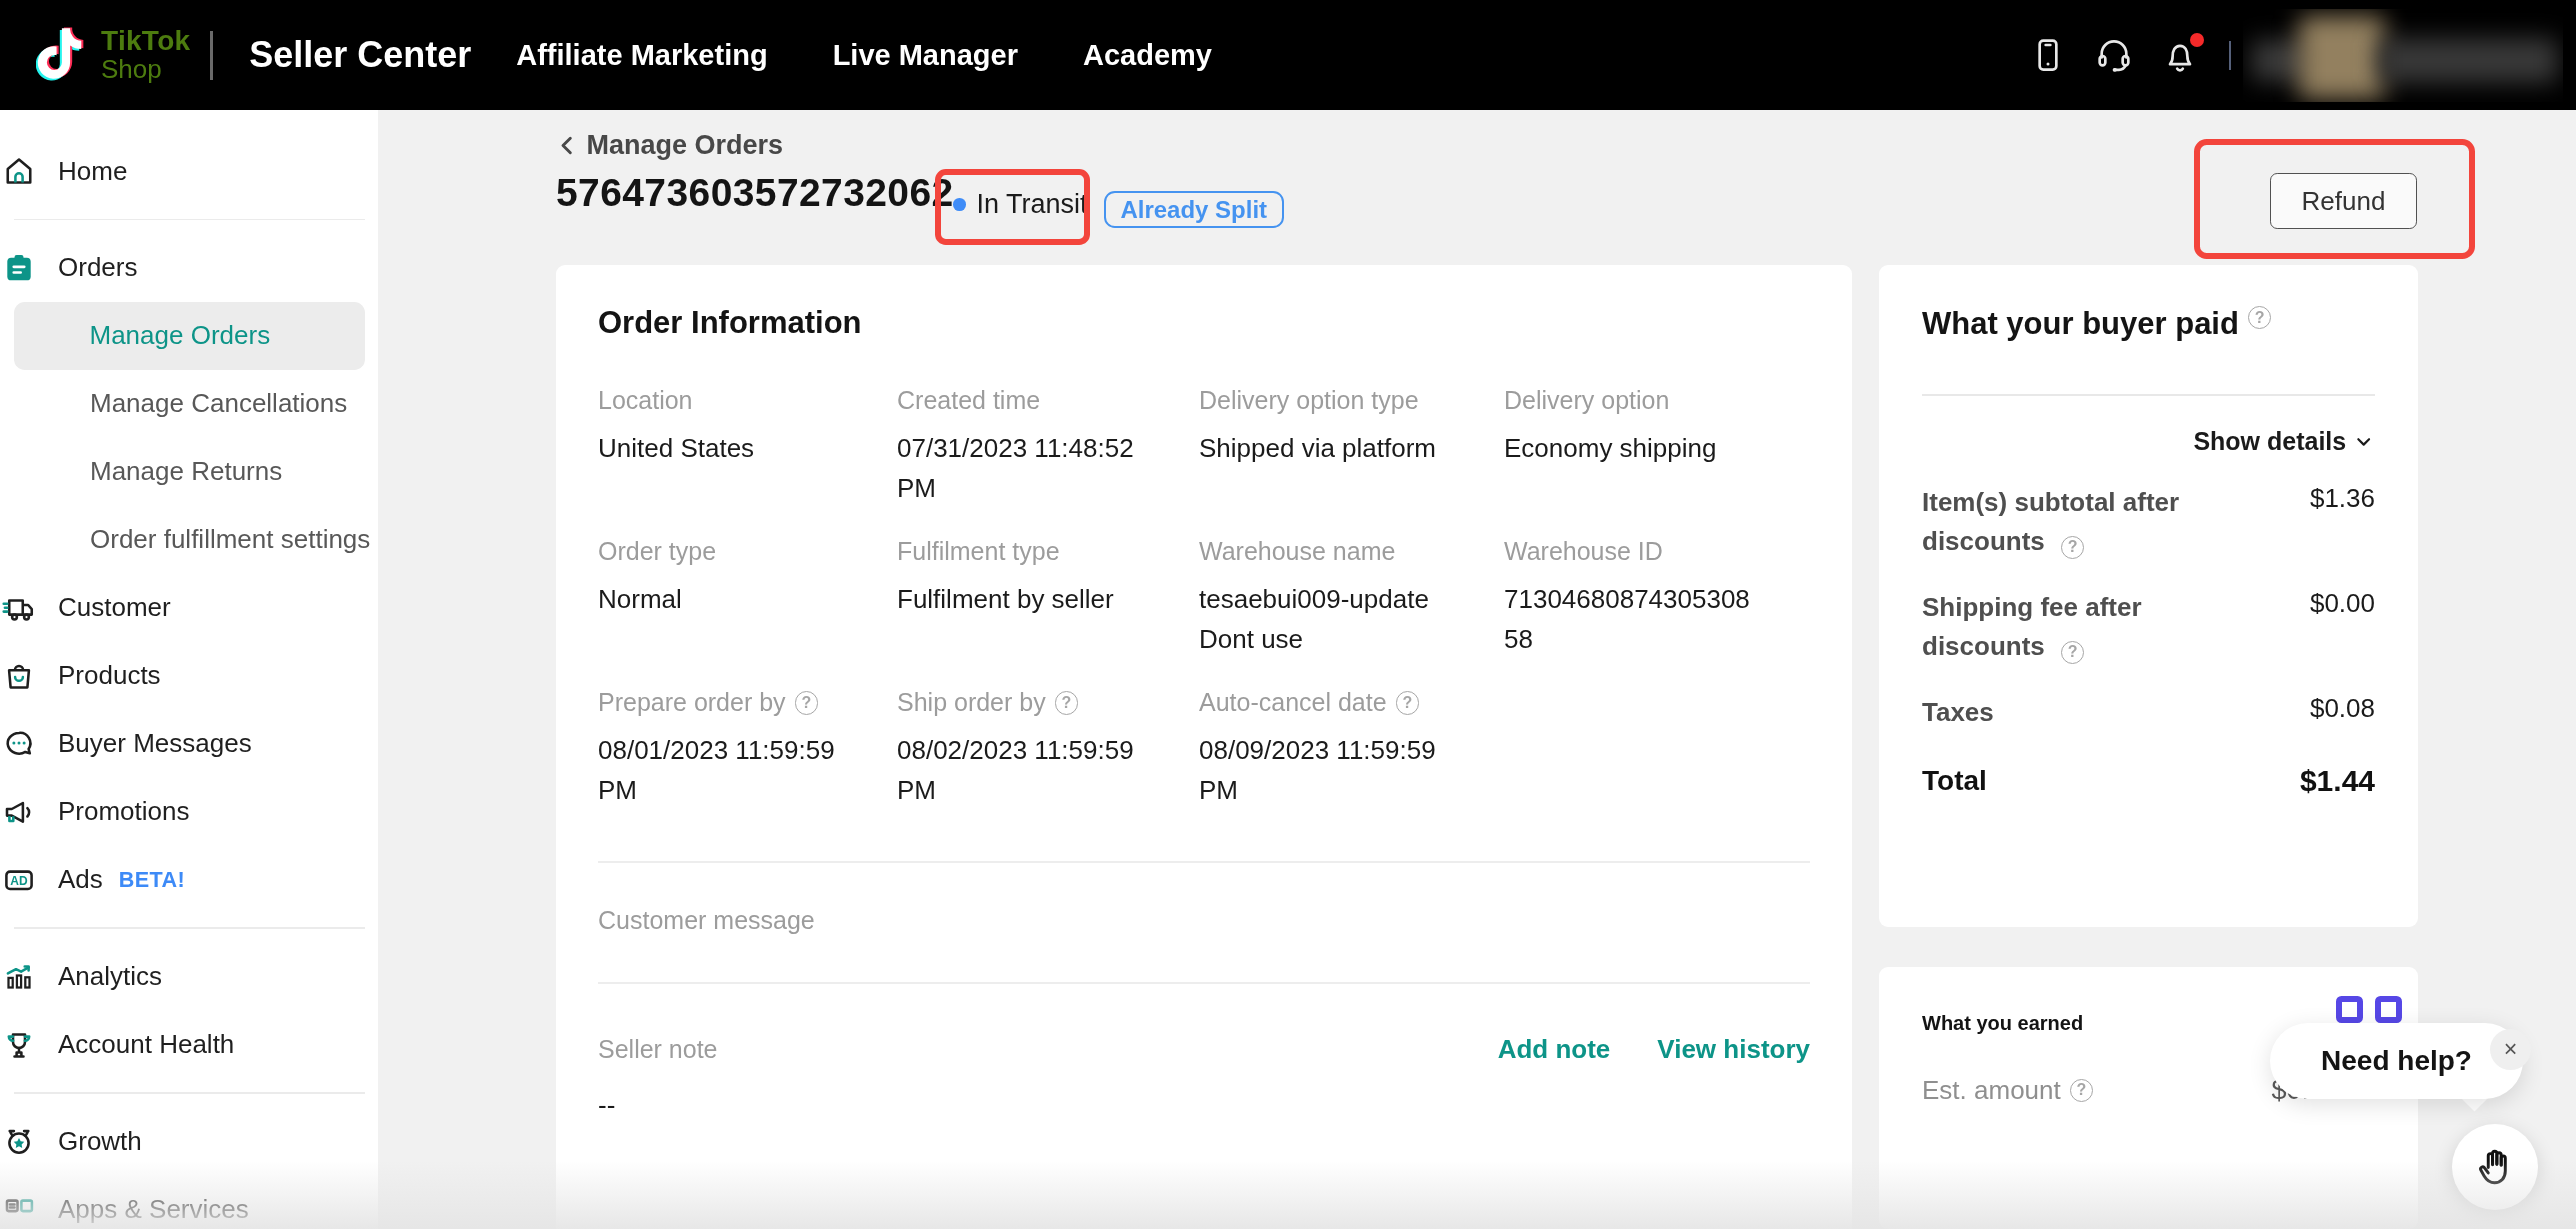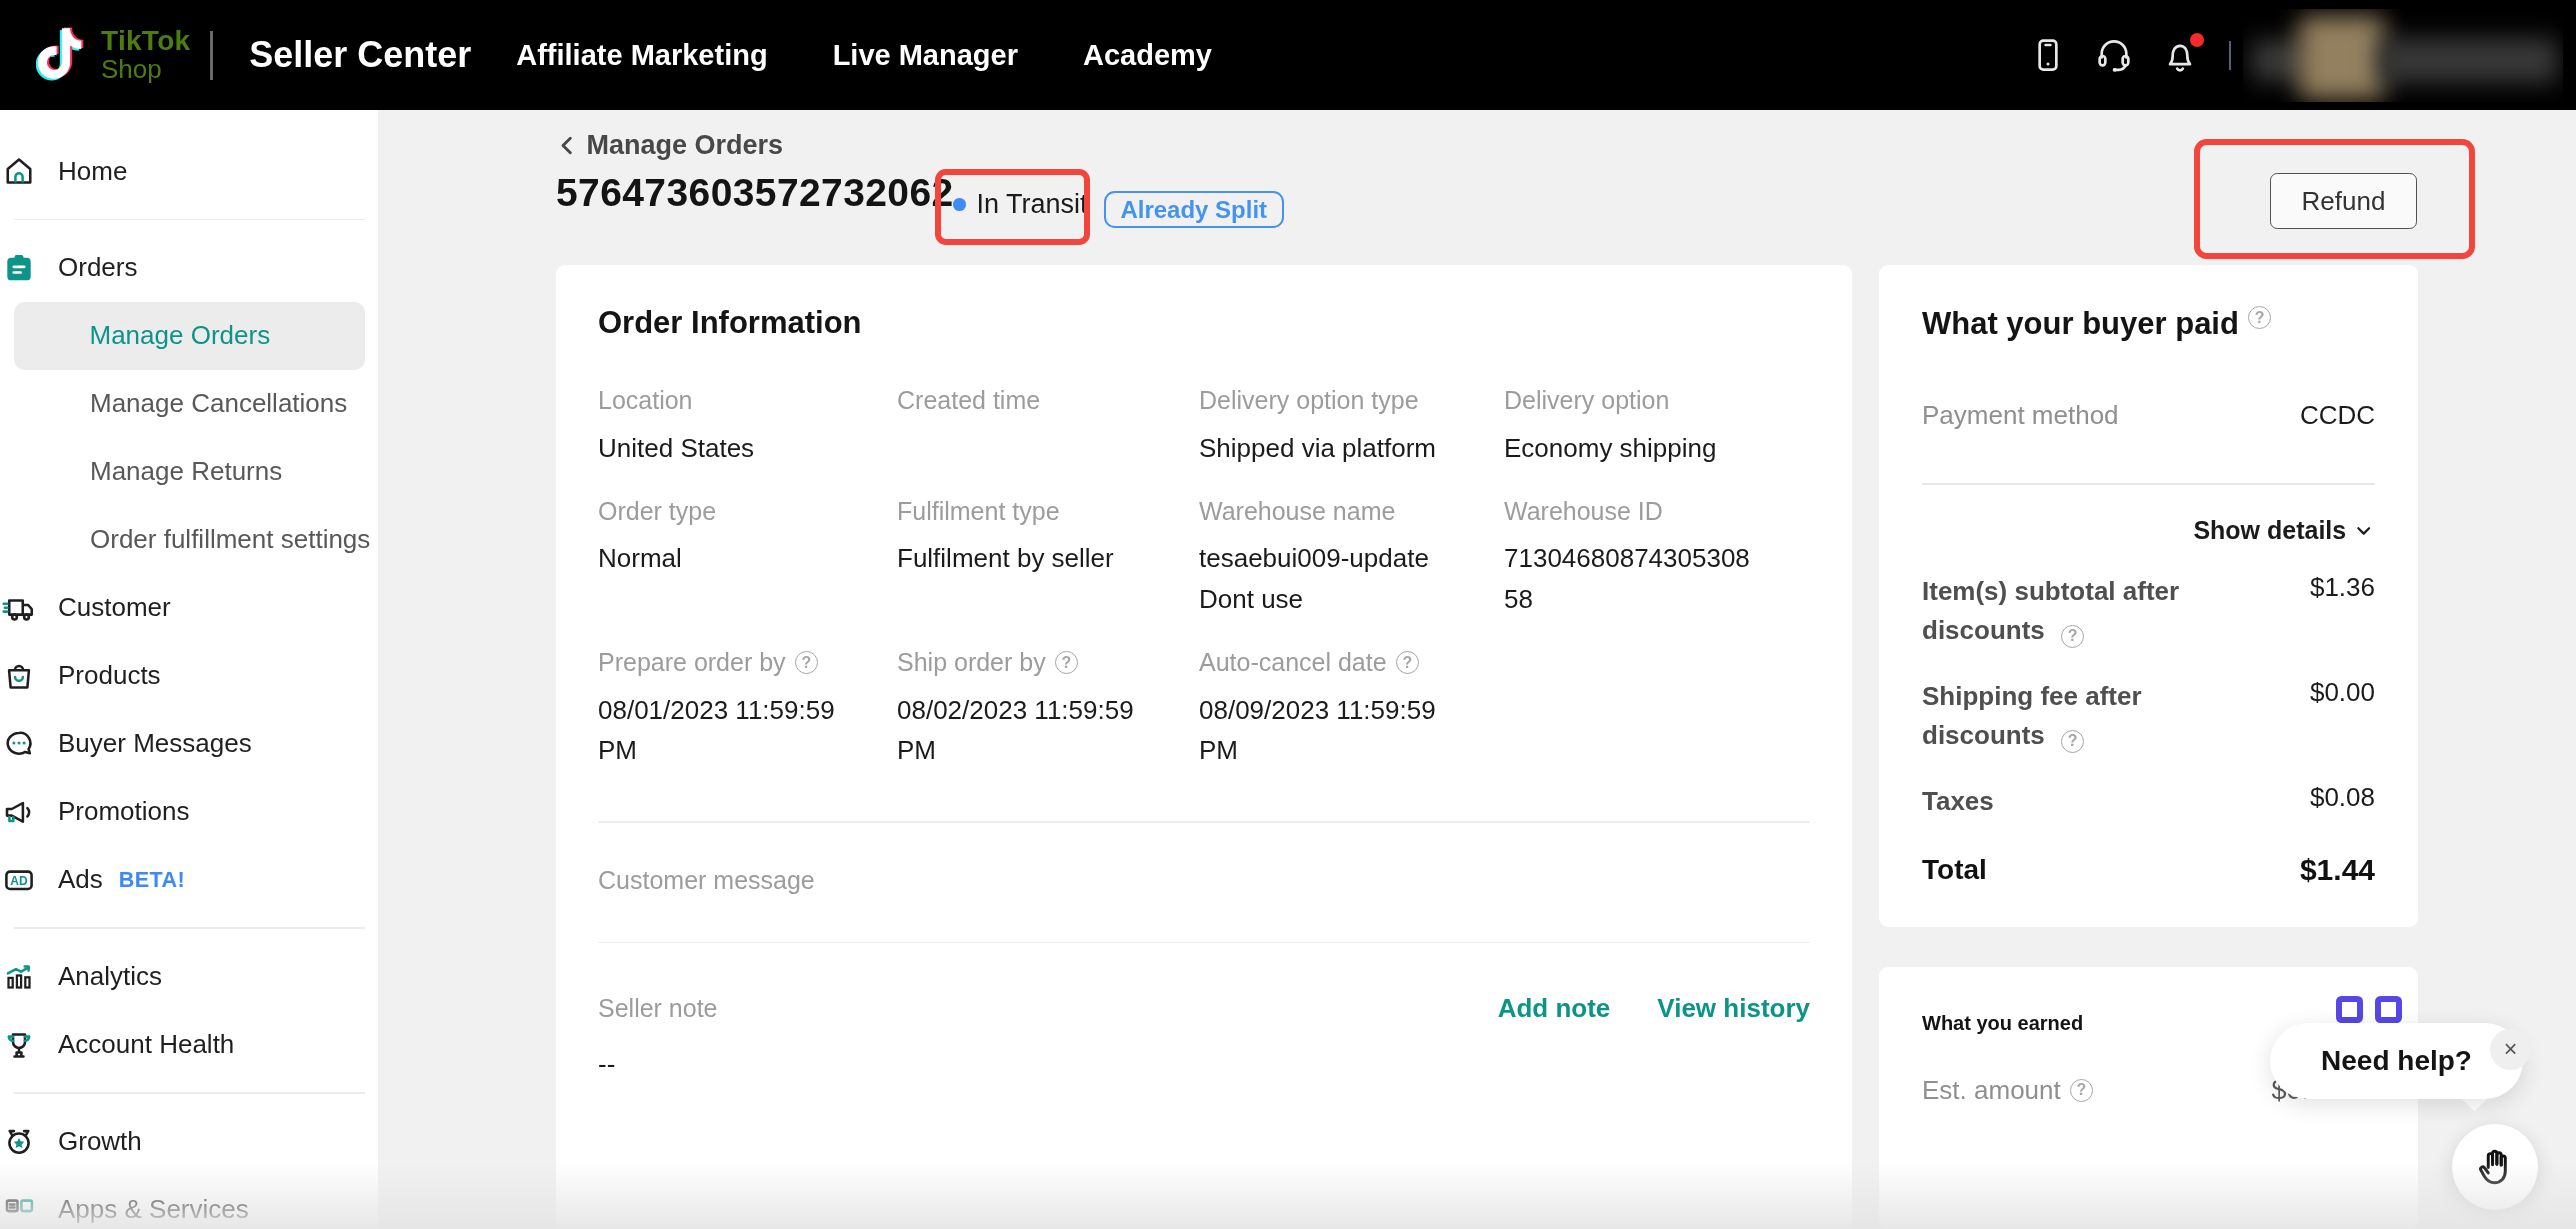--- a/index.html
+++ b/index.html
@@ -344,20 +344,21 @@
     <div class="card card-main">
       <div class="card-title">Order Information</div>
 
       <div class="fields-grid">
         <div class="cell">
           <div class="f-label">Location</div>
           <div class="f-value">United States</div>
         </div>
         <div class="cell">
           <div class="f-label">Created time</div>
+          <div class="f-value">07/31/2023 11:48:52 PM</div>
         </div>
         <div class="cell">
           <div class="f-label">Delivery option type</div>
           <div class="f-value">Shipped via platform</div>
         </div>
         <div class="cell">
           <div class="f-label">Delivery option</div>
           <div class="f-value">Economy shipping</div>
         </div>
 
@@ -413,24 +414,20 @@
           <span class="teal-link">View history</span>
         </span>
       </div>
       <div class="note-value">--</div>
     </div>
 
     <div class="card card-paid">
       <div class="paid-title-row">
         <span class="card-title">What your buyer paid</span>
         <span class="qi">?</span>
-      </div>
-      <div class="pm-row">
-        <span class="pm-label">Payment method</span>
-        <span class="pm-value">CCDC</span>
       </div>
       <div class="paid-rule"></div>
       <div class="show-details">
         <span>Show details</span>
         <svg viewBox="0 0 24 24" fill="none" stroke="#1b1b1b" stroke-width="2.2" stroke-linecap="round" stroke-linejoin="round">
             <polyline points="6.5,9.5 12,15 17.5,9.5"></polyline>
           </svg>
       </div>
       <div class="pay-row">
         <span class="pay-label"><span>Item(s) subtotal after discounts</span> <span class="qi">?</span></span>

